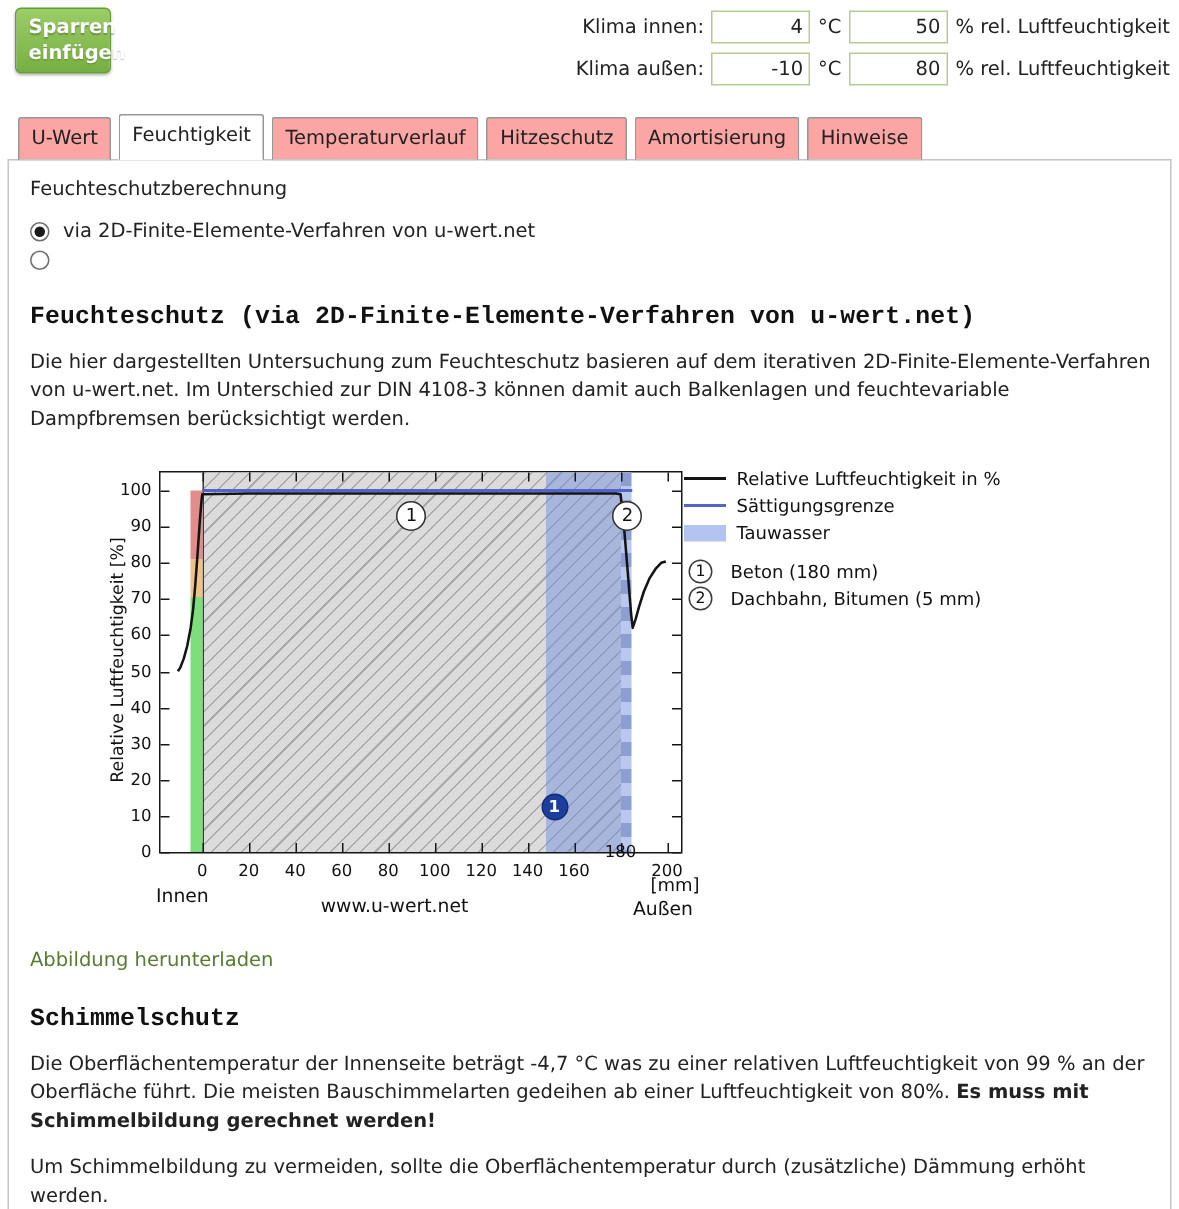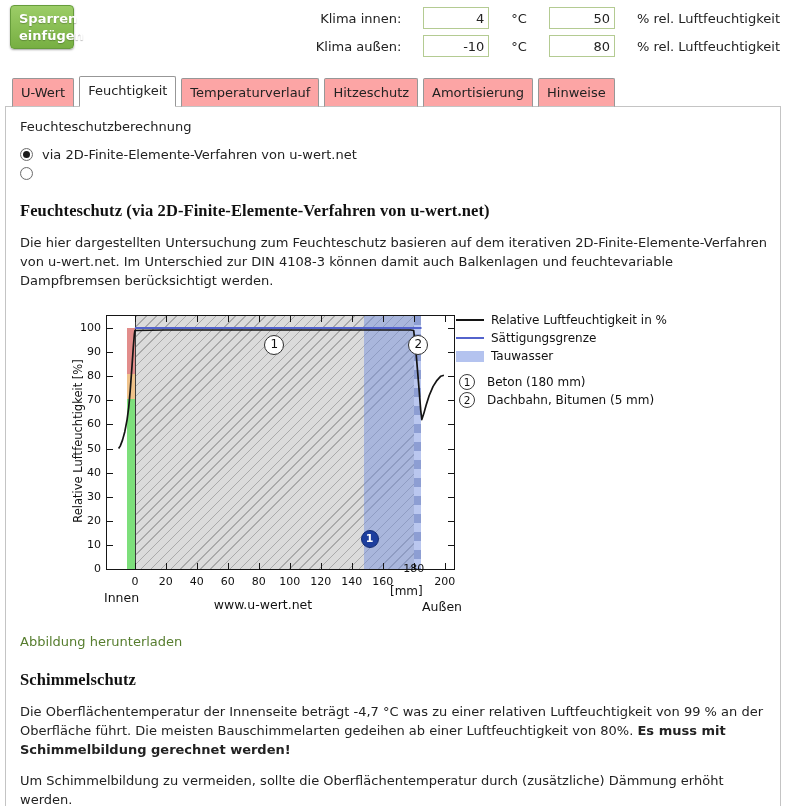--- a/index.html
+++ b/index.html
@@ -6,35 +6,35 @@
   body{width:786px;height:806px;overflow:hidden;background:#fff;color:#222;
        font-family:"DejaVu Sans",sans-serif;font-size:13px;}
   
   .header{display:flex;justify-content:space-between;align-items:flex-start;padding:5px 6px 0 10px;height:62px;box-sizing:border-box;}
   .btn-row{display:flex;gap:8px;}
   .btn{background:linear-gradient(#9ccd67,#77af42);border:1px solid #669c3b;border-radius:4px;
        box-shadow:0 1px 2px rgba(0,0,0,.35);color:#fff;font-weight:bold;font-size:13px;line-height:17px;
        text-align:center;padding:4px 8px;width:64px;min-height:34px;cursor:pointer;
        font-family:"DejaVu Sans",sans-serif;text-shadow:0 1px 1px rgba(0,0,0,.25);}
   .climate{margin-top:2px;}
-  .climate-row{display:flex;align-items:center;justify-content:flex-end;gap:22px;margin-bottom:6px;}
+  .climate-row{display:flex;align-items:center;justify-content:flex-end;gap:5px;margin-bottom:6px;}
   .climate-row input{width:56px;height:20px;border:1px solid #b4cb92;text-align:right;padding:0 4px;
        font:13px "DejaVu Sans",sans-serif;color:#222;box-sizing:content-box;}
   
   .tabs{display:flex;gap:5px;align-items:flex-end;margin:14px 0 -1px 12px;position:relative;z-index:3;}
   .tab{background:#fca5a5;border:1px solid #979797;border-bottom:1px solid #c4c4c4;border-radius:2px 2px 0 0;
        padding:6px 8px;cursor:pointer;white-space:nowrap;}
   .tab.active{background:#fff;border-bottom:1px solid #fff;padding-bottom:8px;}
   
   .panel{margin:0 5px;border:1px solid #c4c4c4;background:#fff;padding:9px 12px 12px;height:706px;box-sizing:border-box;overflow:hidden;}
   .subtitle{margin:3px 0 13px 2px;}
   .radio-row{display:flex;align-items:center;gap:9px;margin:5px 0 0 2px;cursor:pointer;}
   .radio{width:13px;height:13px;border:1px solid #6e6e6e;border-radius:50%;background:radial-gradient(#fff 55%,#ddd);position:relative;flex:none;box-sizing:border-box;}
   .radio.checked::after{content:"";position:absolute;left:2px;top:2px;width:7px;height:7px;border-radius:50%;background:#1a1a1a;}
-  h2{font-family:Liberation Serif, serif;font-size:16.5px;margin:21px 0 0 2px;color:#111;letter-spacing:.1px;}
+  h2{font-family:Liberation Mono, monospace;font-size:16.5px;margin:21px 0 0 2px;color:#111;letter-spacing:.1px;}
   p{margin:12px 0 0 2px;line-height:19px;}
   .link{color:#567d2e;margin:15px 0 0 2px;display:inline-block;cursor:pointer;text-decoration:none;}
   
   .chart{position:relative;height:312px;margin-top:17px;font-size:11px;color:#111;}
   .plot{position:absolute;left:88px;top:8px;width:347px;height:253px;border:1px solid #161616;}
   .rg{position:absolute;}
   .rg-hatch{background:repeating-linear-gradient(135deg,#aaaaaa 0 1px,#dbdbdb 1px 7px);border-left:1px solid #3a3a3a;box-sizing:border-box;}
   .rg-blue{background:rgba(116,143,222,.48);}
   .rg-bar{background:repeating-linear-gradient(#8d9ed3 0 9px,#bac7ef 9px 18px);}
   .rg-stripe{background:linear-gradient(#e28d8b 0 19%,#efc28a 19% 29.5%,#7ddf7b 29.5% 100%);}
@@ -48,21 +48,21 @@
   .ylabel{position:absolute;left:60px;top:134px;transform:translate(-50%,-50%) rotate(-90deg);white-space:nowrap;font-size:11.5px;}
   .legend{position:absolute;left:438px;top:4px;font-size:12px;}
   .lg-row{display:flex;align-items:center;gap:7px;height:18px;white-space:nowrap;}
   .lg-gap{margin-top:8px;}
   .lg-line{width:28px;height:2px;flex:none;}
   .lg-box{width:28px;height:11px;flex:none;}
   .lg-circ{width:16px;height:16px;border:1px solid #3c3c3c;border-radius:50%;text-align:center;line-height:14px;
            font-size:10.5px;background:#fff;flex:none;margin:0 5px 0 3px;box-sizing:border-box;}
   .innen-label{position:absolute;left:86px;top:283px;font-size:12.5px;}
   .watermark{position:absolute;left:185px;top:290px;width:120px;text-align:center;font-size:12.5px;}
-  .mm-label{position:absolute;left:372px;top:277px;width:64px;text-align:left;font-size:12px;}
+  .mm-label{position:absolute;left:400px;top:277px;width:64px;text-align:center;font-size:12px;}
   .aussen-label{position:absolute;left:380px;top:292px;width:64px;text-align:right;font-size:12.5px;}
 </style>
 </head>
 <body>
 
 <div class="header">
   <div class="btn-row">
     <button class="btn">Sparren einfügen</button>
   </div>
   <div class="climate">

